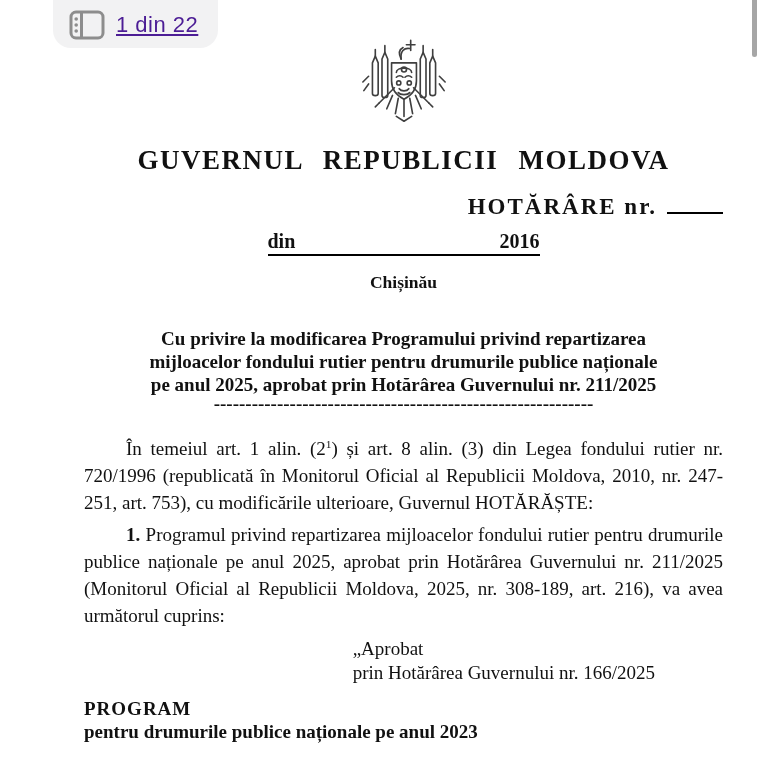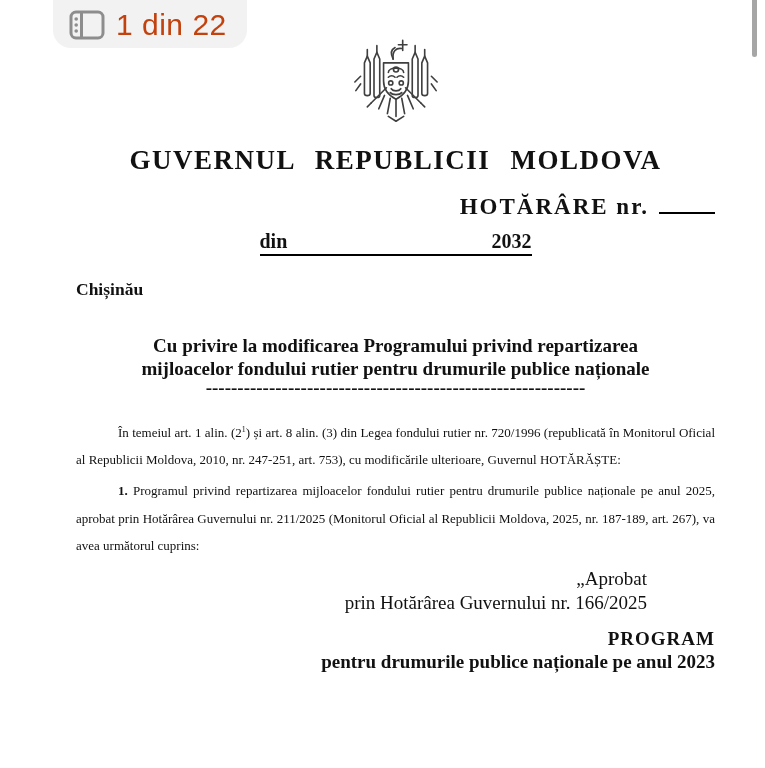--- a/index.html
+++ b/index.html
@@ -6,58 +6,58 @@
   html,body { width:765px; height:768px; background:#ffffff; }
   .screen { position:relative; width:765px; height:768px; background:#ffffff; overflow:hidden;
             font-family:"Liberation Serif","DejaVu Serif",serif; color:#111111; }
 
   
   .badge { position:absolute; left:53px; top:-16px; height:64px; z-index:5;
            background:#f2f2f3; border-radius:18px;
            display:flex; align-items:flex-end; gap:11px; padding:0 20px 6px 16px; cursor:pointer; }
   .badge .pg-icon { display:block; margin-bottom:2px; }
   .badge .pg-label { font-family:"Liberation Sans","DejaVu Sans",sans-serif;
-                     font-size:30px; line-height:34px; color:#c2410c; letter-spacing:0.5px; }
+                     font-size:22px; line-height:34px; color:#4c1d95; letter-spacing:0.5px;text-decoration:underline; }
   .scrollbar { position:absolute; right:8px; top:0; width:5px; height:57px;
                background:#a6a6a6; border-radius:0 0 3px 3px; }
 
   
-  .doc { position:absolute; left:76px; top:0; width:639px; }
+  .doc { position:absolute; left:84px; top:0; width:639px; }
 
   .arms { display:block; margin:38px auto 0; }
 
   .institution { text-align:center; font-weight:bold; font-size:27px; line-height:34px;
                  letter-spacing:1.5px; word-spacing:12px; margin-top:17px; white-space:nowrap; }
 
   .decision { text-align:right; font-weight:bold; font-size:23px; line-height:28px;
               letter-spacing:2px; margin-top:16px; }
   .decision .blank { display:inline-block; width:56px; border-bottom:2.5px solid #000;
                      margin-left:10px; height:14px; }
 
   .dateline { width:272px; margin:10px auto 0; display:flex; justify-content:space-between;
               font-weight:bold; font-size:20px; line-height:20px;
               border-bottom:2px solid #000; padding-bottom:3px;gap:28px; }
 
-  .city { text-align:left; font-weight:bold; font-size:17.5px; line-height:20px; margin-top:23px; }
+  .city { text-align:center; font-weight:bold; font-size:17.5px; line-height:20px; margin-top:16px; }
 
   .subject { text-align:center; font-weight:bold; font-size:19px; line-height:23px; margin-top:35px; }
 
   .separator { text-align:center; font-weight:bold; font-size:19px; line-height:13px;
                margin-top:1px; white-space:nowrap; overflow:hidden; }
 
-  .para { text-align:justify; font-size:13px; line-height:27.2px; text-indent:42px; }
+  .para { text-align:justify; font-size:19px; line-height:27.2px; text-indent:42px; }
   .para.preamble { margin-top:25px; }
   .para.point1 { margin-top:4px; }
   .para sup { font-size:0.6em; line-height:0; vertical-align:super; }
   .para b.num { font-weight:bold; }
 
-  .approval { width:fit-content; margin:8px 68px 0 auto; text-align:right;
+  .approval { width:fit-content; margin:8px 68px 0 auto; text-align:left;
               font-size:19px; line-height:24px; }
 
-  .program { text-align:right; font-weight:bold; font-size:19px; line-height:23px; margin-top:12px; }
+  .program { text-align:left; font-weight:bold; font-size:19px; line-height:23px; margin-top:12px; }
   .program .p0 { letter-spacing:1px; }
 </style>
 </head>
 <body>
 
 <div class="screen">
 
   <div class="doc">
 
     <svg class="arms" width="96" height="88" viewBox="0 0 100 92" aria-hidden="true">
@@ -89,35 +89,36 @@
     </svg>
 
     <h1 class="institution">GUVERNUL REPUBLICII MOLDOVA</h1>
 
     <div class="decision">
       <span>HOTĂRÂRE nr.</span><span class="blank"></span>
     </div>
 
     <div class="dateline">
       <span>din</span>
-      <span>2032</span>
+      <span>2016</span>
     </div>
 
     <div class="city">Chișinău</div>
 
     <div class="subject">
       <div>Cu privire la modificarea Programului privind repartizarea</div>
       <div>mijloacelor fondului rutier pentru drumurile publice naționale</div>
+      <div>pe anul 2025, aprobat prin Hotărârea Guvernului nr. 211/2025</div>
     </div>
 
     <div class="separator">------------------------------------------------------------</div>
 
     <p class="para preamble"><span>În temeiul art. 1 alin. (2</span><sup>1</sup><span>) și art. 8 alin. (3) din Legea fondului rutier nr. 720/1996 (republicată în Monitorul Oficial al Republicii Moldova, 2010, nr. 247-251, art. 753), cu modificările ulterioare, Guvernul HOTĂRĂȘTE:</span></p>
 
-    <p class="para point1"><b class="num">1.</b> <span>Programul privind repartizarea mijloacelor fondului rutier pentru drumurile publice naționale pe anul 2025, aprobat prin Hotărârea Guvernului nr. 211/2025 (Monitorul Oficial al Republicii Moldova, 2025, nr. 187-189, art. 267), va avea următorul cuprins:</span></p>
+    <p class="para point1"><b class="num">1.</b> <span>Programul privind repartizarea mijloacelor fondului rutier pentru drumurile publice naționale pe anul 2025, aprobat prin Hotărârea Guvernului nr. 211/2025 (Monitorul Oficial al Republicii Moldova, 2025, nr. 308-189, art. 216), va avea următorul cuprins:</span></p>
 
     <div class="approval">
       <div>„Aprobat</div>
       <div>prin Hotărârea Guvernului nr. 166/2025</div>
     </div>
 
     <div class="program">
       <div class="p0">PROGRAM</div>
       <div>pentru drumurile publice naționale pe anul 2023</div>
     </div>

